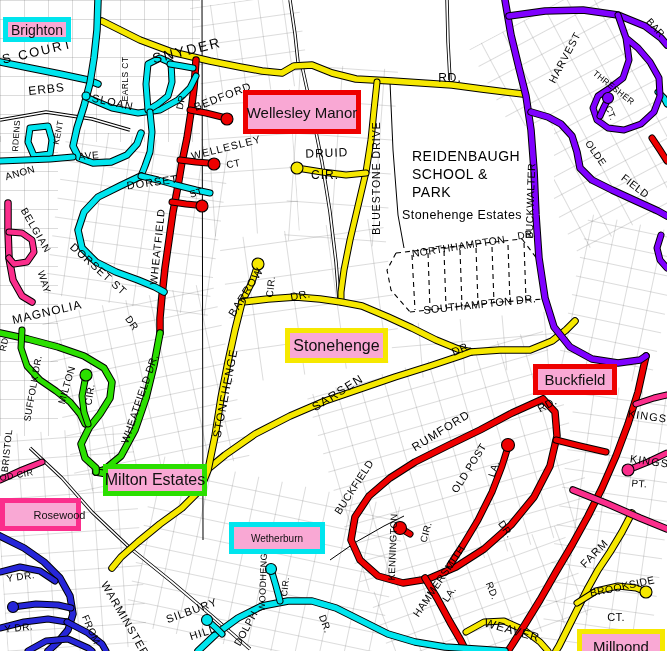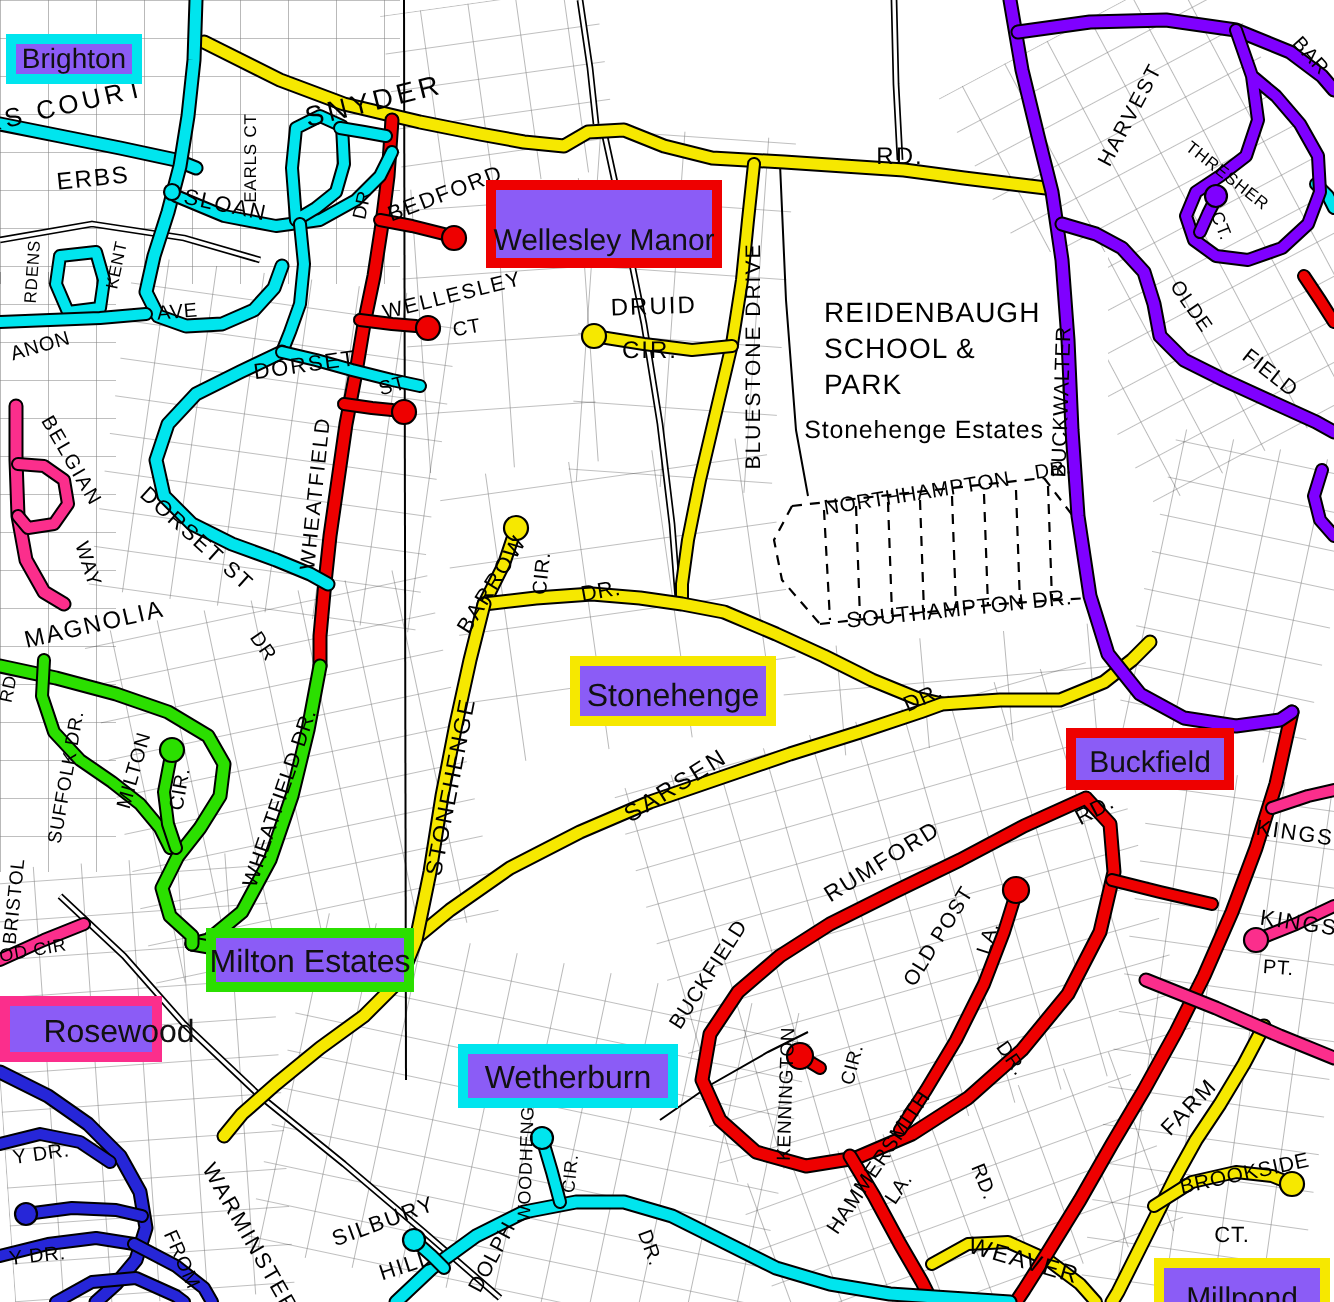--- a/index.html
+++ b/index.html
@@ -1,20 +1,20 @@
 <!DOCTYPE html>
 <html><head>
 <meta charset="utf-8">
 <style>
   html,body{margin:0;padding:0;background:#fff;}
   #map-frame{position:relative;width:667px;height:651px;overflow:hidden;background:#fff;
              font-family:"Liberation Sans",sans-serif;}
   #map-svg{position:absolute;left:0;top:0;}
-  .nbox{position:absolute;box-sizing:border-box;background:#8b5cf6;display:flex;
-        align-items:flex-end;justify-content:center;color:#111;white-space:nowrap;
+  .nbox{position:absolute;box-sizing:border-box;background:#f9a8d4;display:flex;
+        align-items:center;justify-content:center;color:#111;white-space:nowrap;
         font-family:"Liberation Sans",sans-serif;}
   .nbox span{display:block;}
 </style>
 </head>
 <body>
 
 <div id="map-frame">
   <svg id="map-svg" width="667" height="651" viewBox="0 0 667 651">
       <defs>
         <pattern id="lots" width="24" height="19" patternUnits="userSpaceOnUse">
@@ -319,23 +319,23 @@
       </div>
       <div class="nbox" style="left: 285px; top: 328px; width: 103px; height: 35px; border: 5px solid rgb(246, 232, 0); font-size: 16px;">
         <span>Stonehenge</span>
       </div>
       <div class="nbox" style="left: 533px; top: 364px; width: 84px; height: 31px; border: 5px solid rgb(238, 0, 0); font-size: 15px;">
         <span>Buckfield</span>
       </div>
       <div class="nbox" style="left: 103px; top: 464px; width: 104px; height: 32px; border: 5px solid rgb(43, 223, 0); font-size: 16px;">
         <span>Milton Estates</span>
       </div>
-      <div class="nbox" style="left: 0px; top: 498px; width: 81px; height: 33px; border: 5px solid rgb(251, 46, 140); font-size: 16px; padding-left: 38px;">
+      <div class="nbox" style="left: 0px; top: 498px; width: 81px; height: 33px; border: 5px solid rgb(251, 46, 140); font-size: 11px; padding-left: 38px;">
         <span>Rosewood</span>
       </div>
-      <div class="nbox" style="left: 229px; top: 522px; width: 110px; height: 32px; border: 5px solid rgb(0, 229, 238); font-size: 16px;">
+      <div class="nbox" style="left: 229px; top: 522px; width: 96px; height: 32px; border: 5px solid rgb(0, 229, 238); font-size: 10px;">
         <span>Wetherburn</span>
       </div>
       <div class="nbox" style="left: 577px; top: 629px; width: 88px; height: 34px; border: 5px solid rgb(246, 232, 0); font-size: 15px;">
         <span>Millpond</span>
       </div>
     </div>
 </div>
 
 </body></html>

